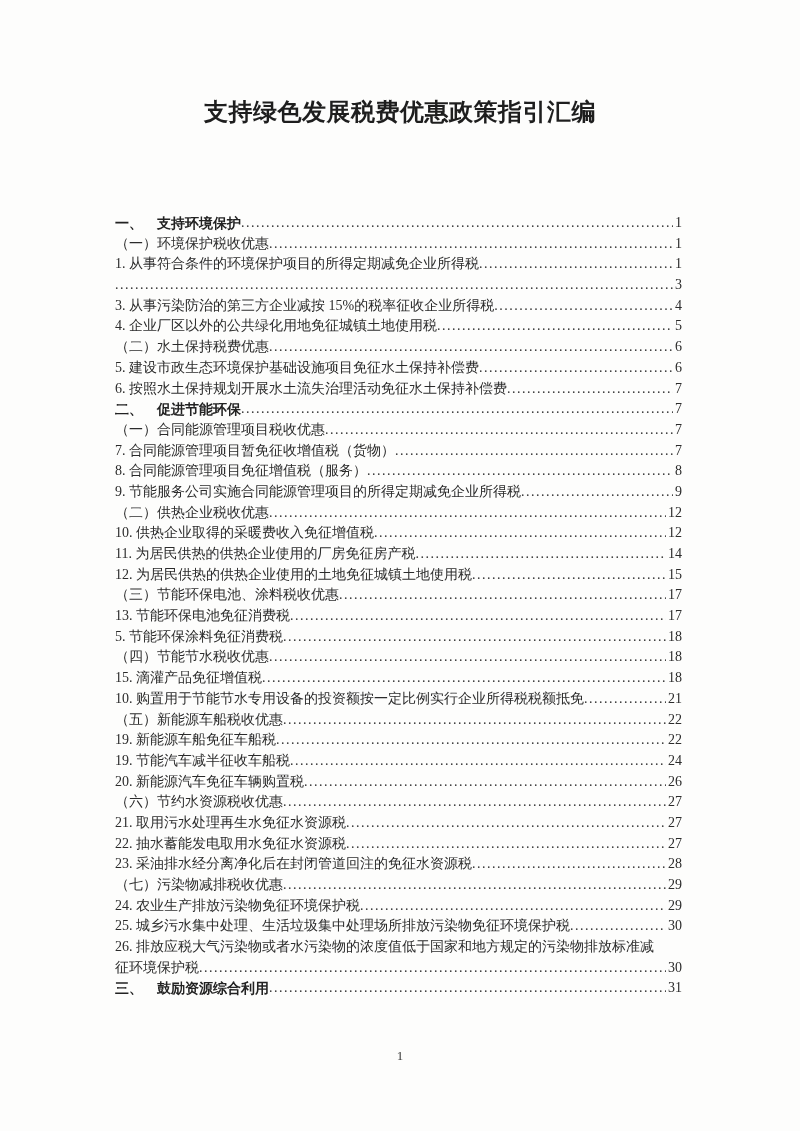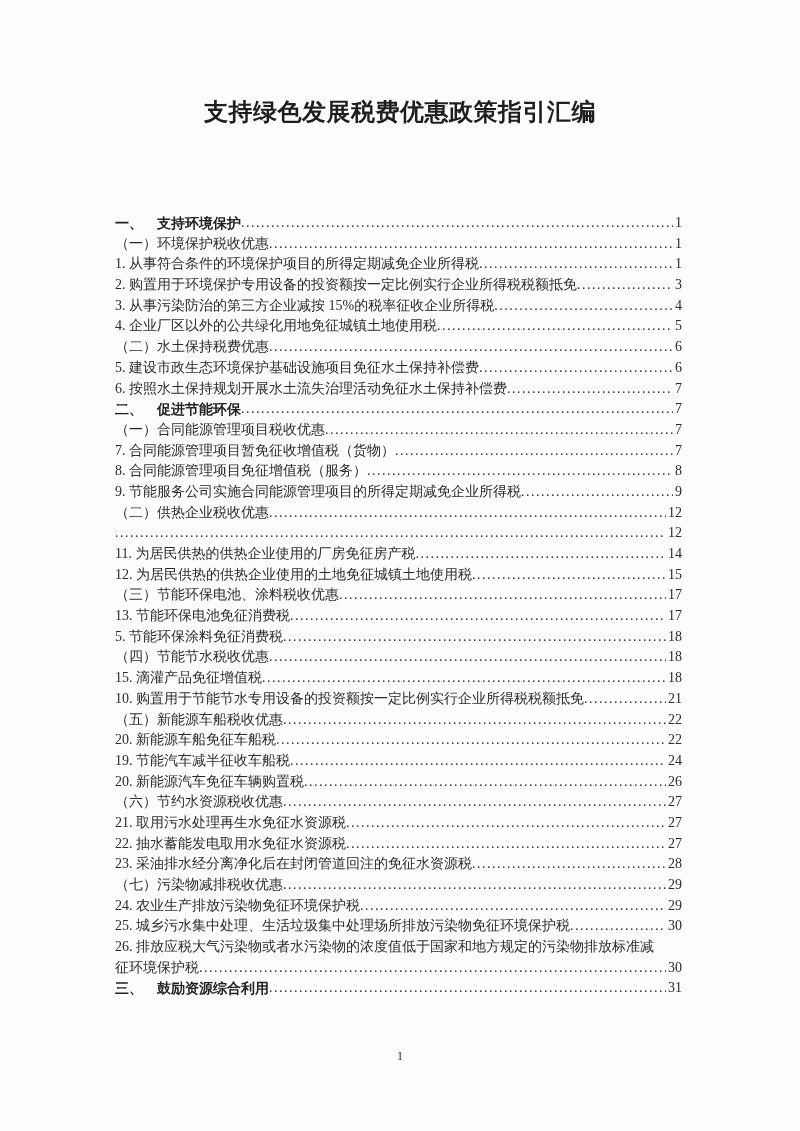--- a/index.html
+++ b/index.html
@@ -78,21 +78,20 @@
         <span class="t">（一）环境保护税收优惠</span>
         <span class="dots"></span>
         <span class="pg">1</span>
       </div>
       <div class="trow item">
         <span class="t">1. 从事符合条件的环境保护项目的所得定期减免企业所得税</span>
         <span class="dots"></span>
         <span class="pg">1</span>
       </div>
       <div class="trow item">
-        <span class="t">2. 购置用于环境保护专用设备的投资额按一定比例实行企业所得税税额抵免</span>
         <span class="dots"></span>
         <span class="pg">3</span>
       </div>
       <div class="trow item">
         <span class="t">3. 从事污染防治的第三方企业减按 15%的税率征收企业所得税</span>
         <span class="dots"></span>
         <span class="pg">4</span>
       </div>
       <div class="trow item">
         <span class="t">4. 企业厂区以外的公共绿化用地免征城镇土地使用税</span>
@@ -138,20 +137,21 @@
         <span class="t">9. 节能服务公司实施合同能源管理项目的所得定期减免企业所得税</span>
         <span class="dots"></span>
         <span class="pg">9</span>
       </div>
       <div class="trow sub">
         <span class="t">（二）供热企业税收优惠</span>
         <span class="dots"></span>
         <span class="pg">12</span>
       </div>
       <div class="trow item">
+        <span class="t">10. 供热企业取得的采暖费收入免征增值税</span>
         <span class="dots"></span>
         <span class="pg">12</span>
       </div>
       <div class="trow item">
         <span class="t">11. 为居民供热的供热企业使用的厂房免征房产税</span>
         <span class="dots"></span>
         <span class="pg">14</span>
       </div>
       <div class="trow item">
         <span class="t">12. 为居民供热的供热企业使用的土地免征城镇土地使用税</span>
@@ -187,21 +187,21 @@
         <span class="t">10. 购置用于节能节水专用设备的投资额按一定比例实行企业所得税税额抵免</span>
         <span class="dots"></span>
         <span class="pg">21</span>
       </div>
       <div class="trow sub">
         <span class="t">（五）新能源车船税收优惠</span>
         <span class="dots"></span>
         <span class="pg">22</span>
       </div>
       <div class="trow item">
-        <span class="t">20. 新能源车船免征车船税</span>
+        <span class="t">19. 新能源车船免征车船税</span>
         <span class="dots"></span>
         <span class="pg">22</span>
       </div>
       <div class="trow item">
         <span class="t">19. 节能汽车减半征收车船税</span>
         <span class="dots"></span>
         <span class="pg">24</span>
       </div>
       <div class="trow item">
         <span class="t">20. 新能源汽车免征车辆购置税</span>

